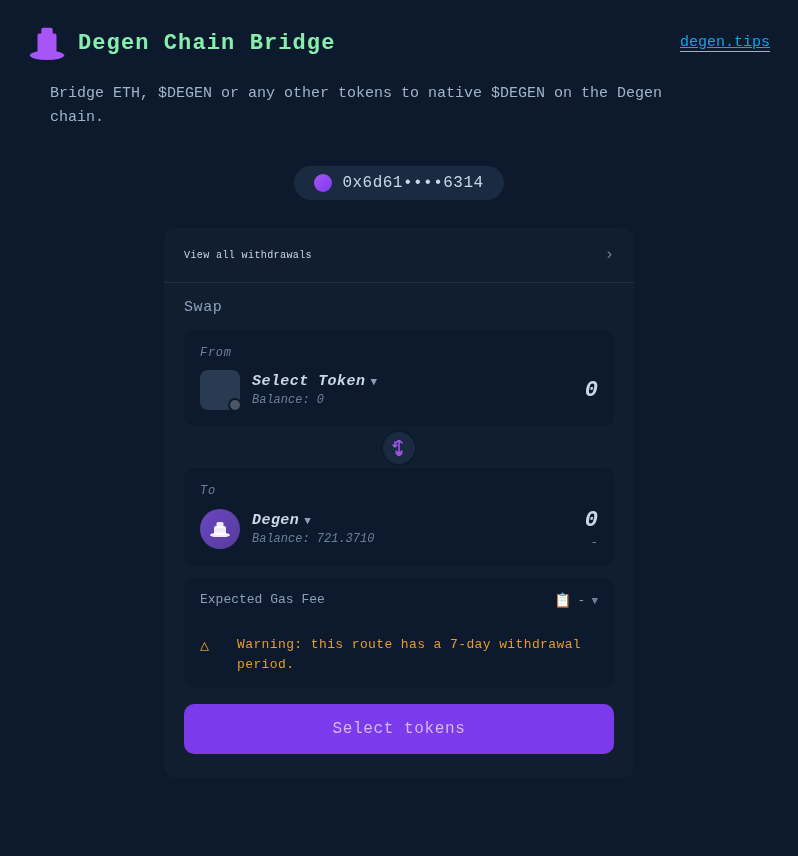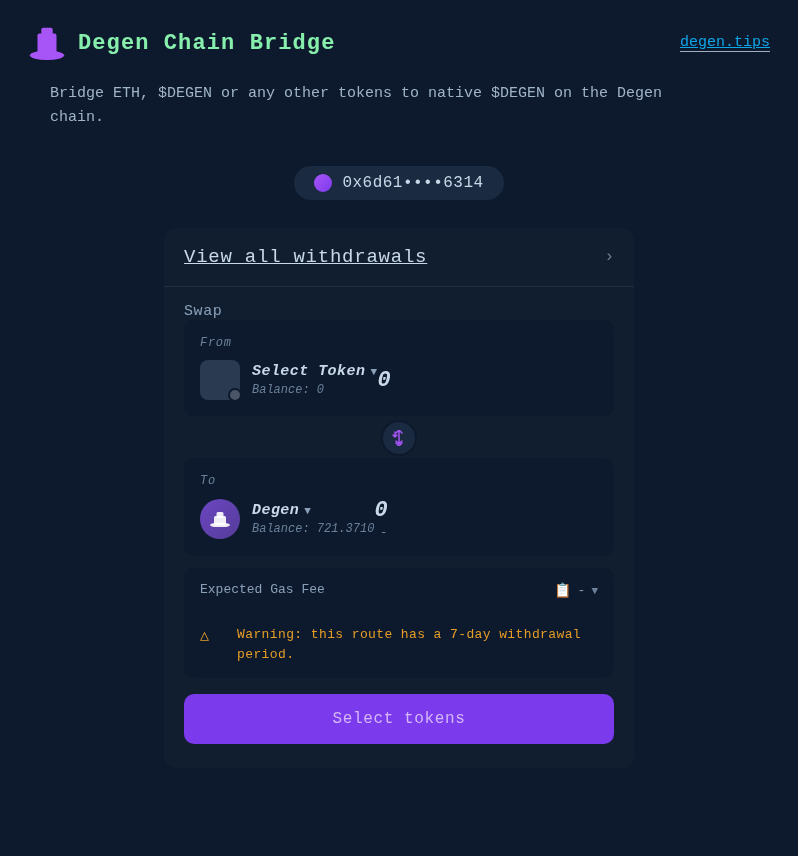--- a/index.html
+++ b/index.html
@@ -98,39 +98,39 @@
     .withdrawals-row {
       display: flex;
       align-items: center;
       justify-content: space-between;
       padding: 18px 20px;
       border-bottom: 1px solid #1e3045;
       cursor: pointer;
     }
 
     .withdrawals-label {
-      font-size: 19px;
+      font-size: 10px;
       color: #c8d8e8;
       letter-spacing: 0.04em;
-      text-decoration: underline;
     }
 
     .chevron-icon {
       color: #6b8099;
       font-size: 16px;
     }
 
     
     .swap-section {
       padding: 16px 20px 20px;
     }
 
     .swap-label {
       font-size: 15px;
       color: #8aa0b8;
+      margin-bottom: 14px;
       letter-spacing: 0.04em;
     }
 
     
     .token-box {
       background-color: #0d1a2d;
       border-radius: 10px;
       padding: 16px;
       margin-bottom: 4px;
       position: relative;
@@ -140,21 +140,21 @@
     .box-label {
       font-size: 12px;
       color: #6b8099;
       margin-bottom: 10px;
       letter-spacing: 0.06em;
     }
 
     .token-row {
       display: flex;
       align-items: center;
-      justify-content: flex-start;
+      justify-content: space-between;
     }
 
     .token-info {
       display: flex;
       align-items: center;
       gap: 12px;
     }
 
     .token-icon-wrapper {
       position: relative;

